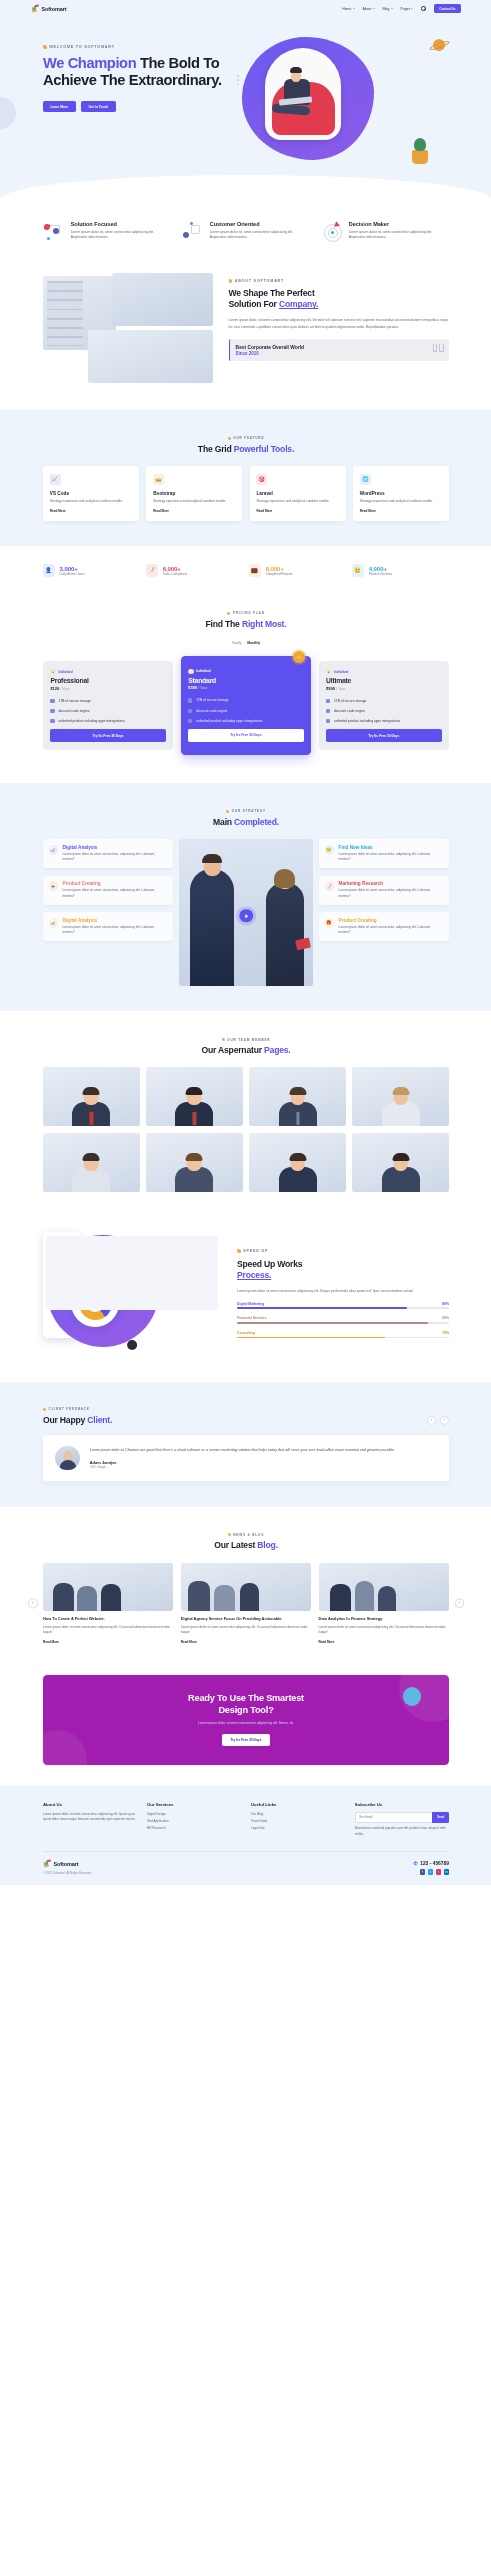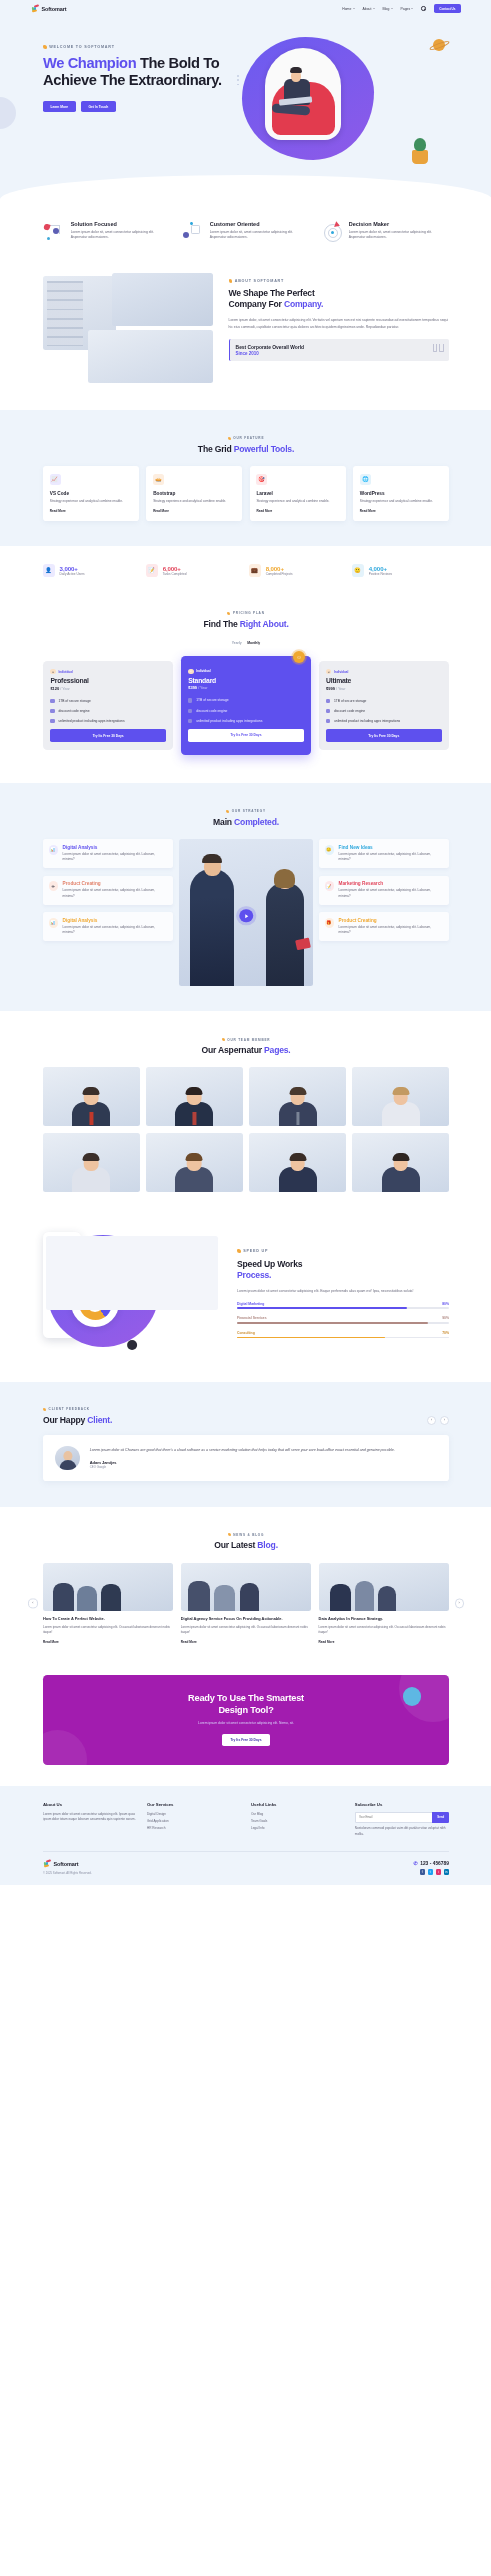--- a/index.html
+++ b/index.html
@@ -78,21 +78,21 @@
   .about { background:#fff; padding:3.7px 0 26px; position:relative; }
   .about-grid { display:flex; gap:13.5px; align-items:flex-start; }
   .about-imgs { width:172px; position:relative; height:111px; }
   .ai1{position:absolute;left:0;top:3.7px;width:73px;height:74px;border-radius:2.5px;background:linear-gradient(160deg,#e7ecf4,#cfd8e6);overflow:hidden;}
   .ai2{position:absolute;left:69px;top:0;width:101px;height:53px;border-radius:2.5px;background:linear-gradient(160deg,#dfe6f1,#c6d1e2);overflow:hidden;}
   .ai3{position:absolute;left:45px;top:57px;width:125px;height:53px;border-radius:2.5px;background:linear-gradient(160deg,#e9eef5,#ccd6e6);overflow:hidden;}
   .shelf{position:absolute;left:3.7px;top:4.9px;width:36px;height:65px;background:repeating-linear-gradient(180deg,#b9c3d4 0 1.8px,#d7dde8 1.8px 9.2px);opacity:.85;}
   .pink-blob{position:absolute;left:-18.4px;bottom:-2.5px;width:53px;height:53px;border-radius:50%;background:#fbe3e6;z-index:-1;}
   .about-txt{flex:1;padding-top:6.1px;}
   .about-h{font-size:8.6px;line-height:1.3;font-weight:bold;color:#1d1d2b;letter-spacing:-0.2px;}
-  .about-h .accent{color:#5e50ee;}
+  .about-h .accent{color:#5e50ee;text-decoration:underline;}
   .about-p{font-size:3.4px;line-height:1.95;color:#6a6a7c;margin-top:6.8px;}
   .award{margin-top:8.6px;background:#edeef2;border-left:1.5px solid #5e50ee;border-radius:1.8px;padding:5.5px 6.1px;position:relative;}
   .award-t{font-size:4.9px;font-weight:bold;color:#1d1d2b;}
   .award-s{font-size:4.5px;font-weight:bold;color:#5e50ee;margin-top:1.2px;}
   .award-q{position:absolute;right:5.5px;top:4.3px;display:flex;gap:1.8px;opacity:.45;}
   .award-q i{display:block;width:4.3px;height:8px;border:0.6px solid #8a8fb0;border-top:none;border-radius:0 0 1.2px 1.2px;}
 
   
   .tools{background:#eef4fb;padding:21px 0 24.6px;}
   .sec-head{text-align:center;margin-bottom:12.3px;}
@@ -380,21 +380,21 @@
           <div class="ai2"></div>
           <div class="ai3"></div>
         </div>
         <div class="about-txt">
           <div class="eyebrow">
             <span class="eyebrow-dot"></span>
             <span>ABOUT SOFTOMART</span>
           </div>
           <div class="about-h">
             <span>We Shape The Perfect</span><br>
-            <span>Company For </span><span class="accent">Company.</span>
+            <span>Solution For </span><span class="accent">Company.</span>
           </div>
           <div class="about-p">Lorem ipsum dolor, sit amet consectetur adipisicing elit. Veritatis vel aperiam non est nisi sapiente recusandae ad exercitationem temporibus sequi hic eius commodi, cupiditate consectetur quia dolores architecto quidem dignissimos unde. Repudiandae pariatur.</div>
           <div class="award">
             <div class="award-q">
                 <i></i>
                 <i></i>
               </div>
             <div class="award-t">Best Corporate Overall World</div>
             <div class="award-s">Since 2010</div>
           </div>
@@ -476,21 +476,21 @@
     </div>
   </div>
 
   <div class="pricing">
     <div class="container">
       <div class="sec-head">
         <div class="sec-eyebrow">
             <span class="ed"></span>
             <span>PRICING PLAN</span>
           </div>
-        <div class="sec-title"><span>Find The </span><span class="accent">Right About.</span></div>
+        <div class="sec-title"><span>Find The </span><span class="accent">Right Most.</span></div>
       </div>
       <div class="toggle">
         <span class="tg">Yearly</span>
         <span class="tg on">Monthly</span>
       </div>
       <div class="price-row">
         <div class="pcard">
           <div class="ptag">
               <span class="ptag-ic">☺</span>
               <span class="ptag-l">Individual</span>

